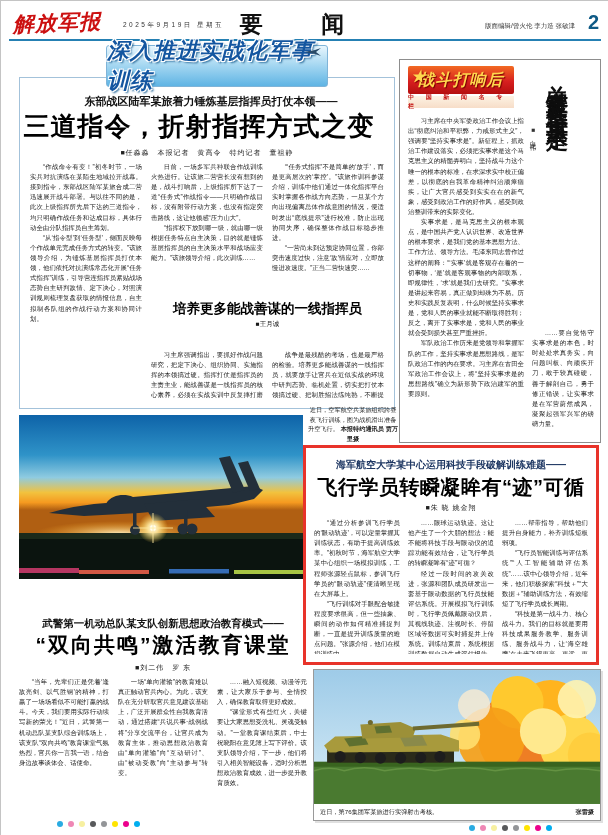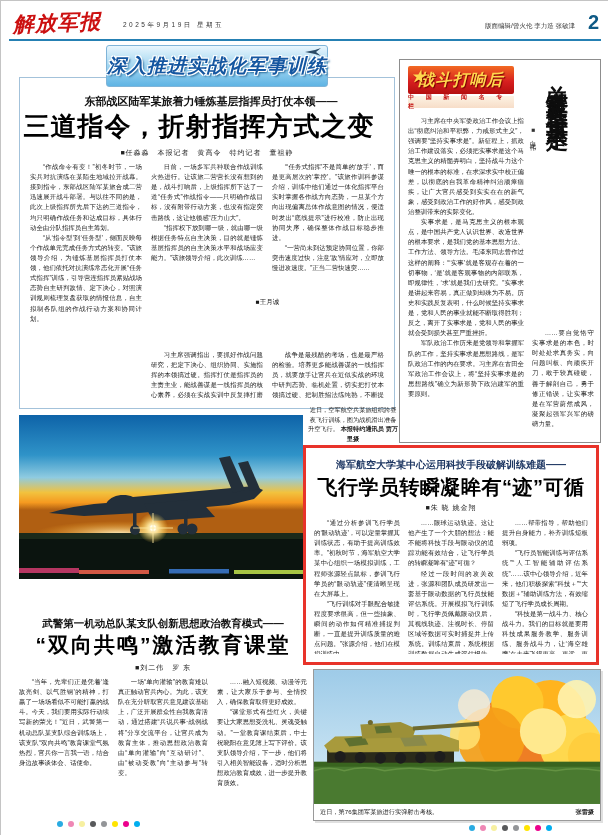--- a/index.html
+++ b/index.html
@@ -10,21 +10,21 @@
   .logo{font-family:"Liberation Serif",serif;font-weight:bold;font-style:italic;
         font-size:21px;color:#cc1111;transform:rotate(-2deg);letter-spacing:1px;}
   .date{font-size:6.5px;letter-spacing:2.5px;color:#333;}
   .pagelabel{font-size:23px;font-weight:bold;letter-spacing:26px;text-align:center;color:#101010;}
   .editors{font-size:6.5px;color:#333;}
   .pagenum{font-size:20px;font-weight:bold;color:#0e5a86;}
   .bluerule{height:2px;background:#2580b3;}
   
   .tbanner{background:linear-gradient(180deg,#e8f6fd 0%,#a9d9f2 45%,#5fb4e4 100%);
            border:1px solid #7fb4d8;border-radius:3px;display:flex;align-items:center;justify-content:center;}
-  .tbanner span{font-size:19px;font-weight:bold;font-style:italic;color:#1456a0;letter-spacing:1px;
+  .tbanner span{font-size:22px;font-weight:bold;font-style:italic;color:#1456a0;letter-spacing:1px;
            text-shadow:1px 1px 0 #fff,-1px -1px 0 #fff,1px -1px 0 #fff,-1px 1px 0 #fff,2px 2px 2px #2a6a9a;}
   
   .leadbox{border:1px solid #a3c2da;background:#fff;}
   .kicker{font-size:11px;font-weight:bold;text-align:center;color:#111;}
   .headline1{font-size:26px;font-weight:bold;text-align:center;letter-spacing:1px;color:#000;}
   .byline{font-size:7px;text-align:center;color:#222;letter-spacing:1px;}
   .col{position:absolute;font-size:6.4px;line-height:1.58;text-align:justify;overflow:hidden;color:#1b1b1b;}
   .para{margin:0;text-indent:2em;}
   
   .cmt-head{display:flex;align-items:center;border-bottom:1.5px solid #2e6b35;padding-bottom:2px;}
@@ -59,20 +59,21 @@
   
   .headline3{font-size:21px;font-weight:bold;text-align:center;letter-spacing:2px;color:#000;}
 </style>
 </head>
 <body>
 
 <div id="page">
 
   <div class="abs logo" style="left:12px;top:8px;">解放军报</div>
   <div class="abs date" style="left:122px;top:20px;">2025年9月19日 星期五</div>
+  <div class="abs pagelabel" style="left:200px;right:200px;top:8px;">要 闻</div>
   <div class="abs editors" style="right:34px;top:21px;">版面编辑/曾火伦 李力造 张敏津</div>
   <div class="abs pagenum" style="right:10px;top:10px;">2</div>
   <div class="abs bluerule" style="left:8px;right:8px;top:38px;"></div>
 
   <div class="abs tbanner" style="left:105px;top:44px;width:220px;height:40px;z-index:3;">
     <svg width="16" height="8" viewBox="0 0 16 8" style="position:absolute;right:6px;top:2px;">
         <path d="M0,4 L10,2 L16,0 L11,4 L16,8 L10,6 Z" fill="#2a4a66"></path>
       </svg>
     <span>深入推进实战化军事训练</span>
   </div>
@@ -88,20 +89,21 @@
     <div class="col" style="left:131px;top:84px;width:112px;height:128px;">
         <p class="para">日前，一场多军兵种联合作战训练火热进行。让该旅二营营长没有想到的是，战斗打响后，上级指挥所下达了一道“任务式”作战指令——只明确作战目标，没有附带行动方案，也没有指定突击路线，这让他顿感“压力山大”。</p>
         <p class="para">“指挥权下放到哪一级，就由哪一级根据任务特点自主决策，目的就是锤炼基层指挥员的自主决策水平和战场应变能力。”该旅领导介绍，此次训练……</p>
       </div>
     <div class="col" style="left:252px;top:84px;width:112px;height:128px;">
         <p class="para">“‘任务式指挥’不是简单的‘放手’，而是更高层次的‘掌控’。”该旅作训科参谋介绍，训练中他们通过一体化指挥平台实时掌握各作战方向态势，一旦某个方向出现偏离总体作战意图的情况，便适时发出“底线提示”进行校准，防止出现协同失序，确保整体作战目标稳步推进。</p>
         <p class="para">“一营尚未到达预定协同位置，你部突击速度过快，注意‘敌’情应对，立即放慢进攻速度。”正当二营快速突……</p>
       </div>
 
     <div class="abs" style="left:131px;top:218px;width:233px;height:104px;">
+      <div class="cmt-headline">培养更多能战善谋的一线指挥员</div>
       <div class="cmt-byline">■王月诚</div>
       <div class="col" style="left:0;top:54px;width:112px;height:50px;">
           <p class="para">习主席强调指出，要抓好作战问题研究，把定下决心、组织协同、实施指挥的本领搞过硬。指挥打仗是指挥员的主责主业，能战善谋是一线指挥员的核心素养，必须在实战实训中反复摔打磨砺，练就“1+1＞2”的作战效能。</p>
         </div>
       <div class="col" style="left:121px;top:54px;width:112px;height:50px;">
           <p class="para">战争是最残酷的考场，也是最严格的检验。培养更多能战善谋的一线指挥员，就要放手让官兵在近似实战的环境中研判态势、临机处置，切实把打仗本领搞过硬、把制胜招法练纯熟，不断提高备战打仗水平。</p>
         </div>
     </div>
   </div>
 

